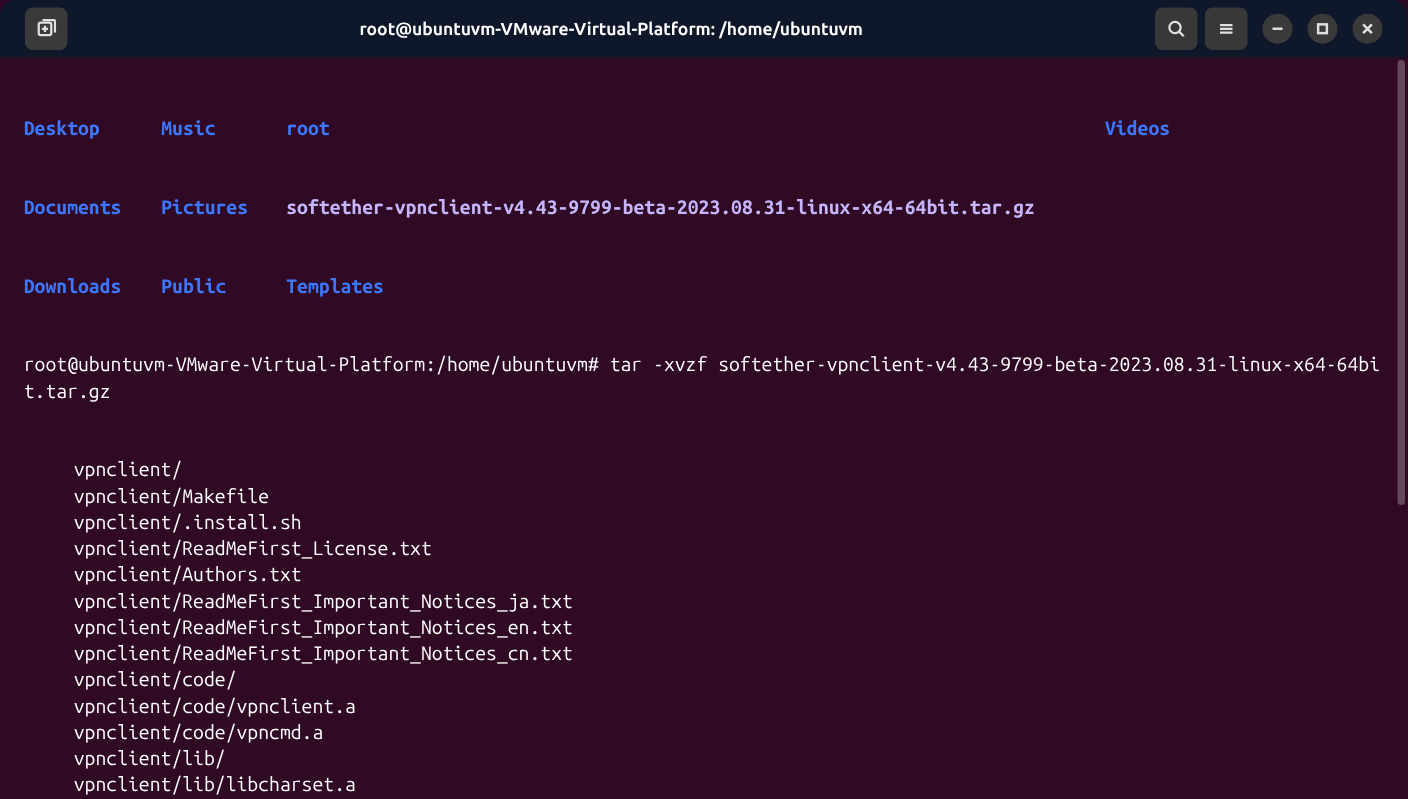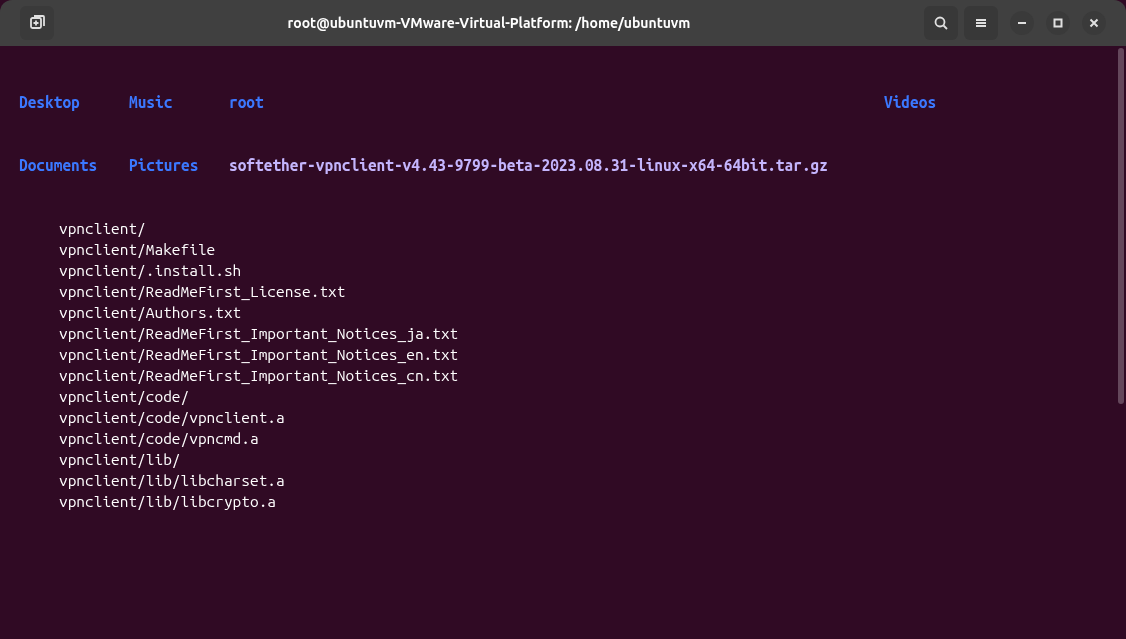--- a/index.html
+++ b/index.html
@@ -11,21 +11,21 @@
       width: 1126px;
       height: 639px;
       background: #300a24;
       font-family: 'Ubuntu Mono', 'DejaVu Sans Mono', monospace;
       font-size: 15.5px;
       overflow: hidden;
       border-radius: 12px;
     }
     .titlebar {
       height: 46px;
-      background: #404040;
+      background: #0f172a;
       display: flex;
       align-items: center;
       padding: 0 20px;
       gap: 6px;
     }
     .titlebar-btn {
       width: 34px;
       height: 34px;
       border-radius: 6px;
       background: #3a3a3a;
@@ -164,16 +164,20 @@
   </div>
 </div>
 
 <div class="terminal">
   <div class="ls-row">
     <span class="ls-col col1 dir-blue">Desktop</span><span class="ls-col col2 dir-blue">Music</span><span class="ls-col dir-blue">root</span><span class="dir-blue" style="position:absolute; left:884px;">Videos</span>
   </div>
   <div class="ls-row">
     <span class="ls-col col1 dir-blue">Documents</span><span class="ls-col col2 dir-blue">Pictures</span><span class="ls-col file-red">softether-vpnclient-v4.43-9799-beta-2023.08.31-linux-x64-64bit.tar.gz</span>
   </div>
+  <div class="ls-row">
+    <span class="ls-col col1 dir-blue">Downloads</span><span class="ls-col col2 dir-blue">Public</span><span class="ls-col dir-blue">Templates</span>
+  </div>
+  <div class="prompt-line">root@ubuntuvm-VMware-Virtual-Platform:/home/ubuntuvm# tar -xvzf softether-vpnclient-v4.43-9799-beta-2023.08.31-linux-x64-64bit.tar.gz</div>
   <div id="output-container"><div class="output-line">vpnclient/</div><div class="output-line">vpnclient/Makefile</div><div class="output-line">vpnclient/.install.sh</div><div class="output-line">vpnclient/ReadMeFirst_License.txt</div><div class="output-line">vpnclient/Authors.txt</div><div class="output-line">vpnclient/ReadMeFirst_Important_Notices_ja.txt</div><div class="output-line">vpnclient/ReadMeFirst_Important_Notices_en.txt</div><div class="output-line">vpnclient/ReadMeFirst_Important_Notices_cn.txt</div><div class="output-line">vpnclient/code/</div><div class="output-line">vpnclient/code/vpnclient.a</div><div class="output-line">vpnclient/code/vpncmd.a</div><div class="output-line">vpnclient/lib/</div><div class="output-line">vpnclient/lib/libcharset.a</div><div class="output-line">vpnclient/lib/libcrypto.a</div></div>
   
   <div class="scrollbar"></div>
 </div>
 
 </body></html>

